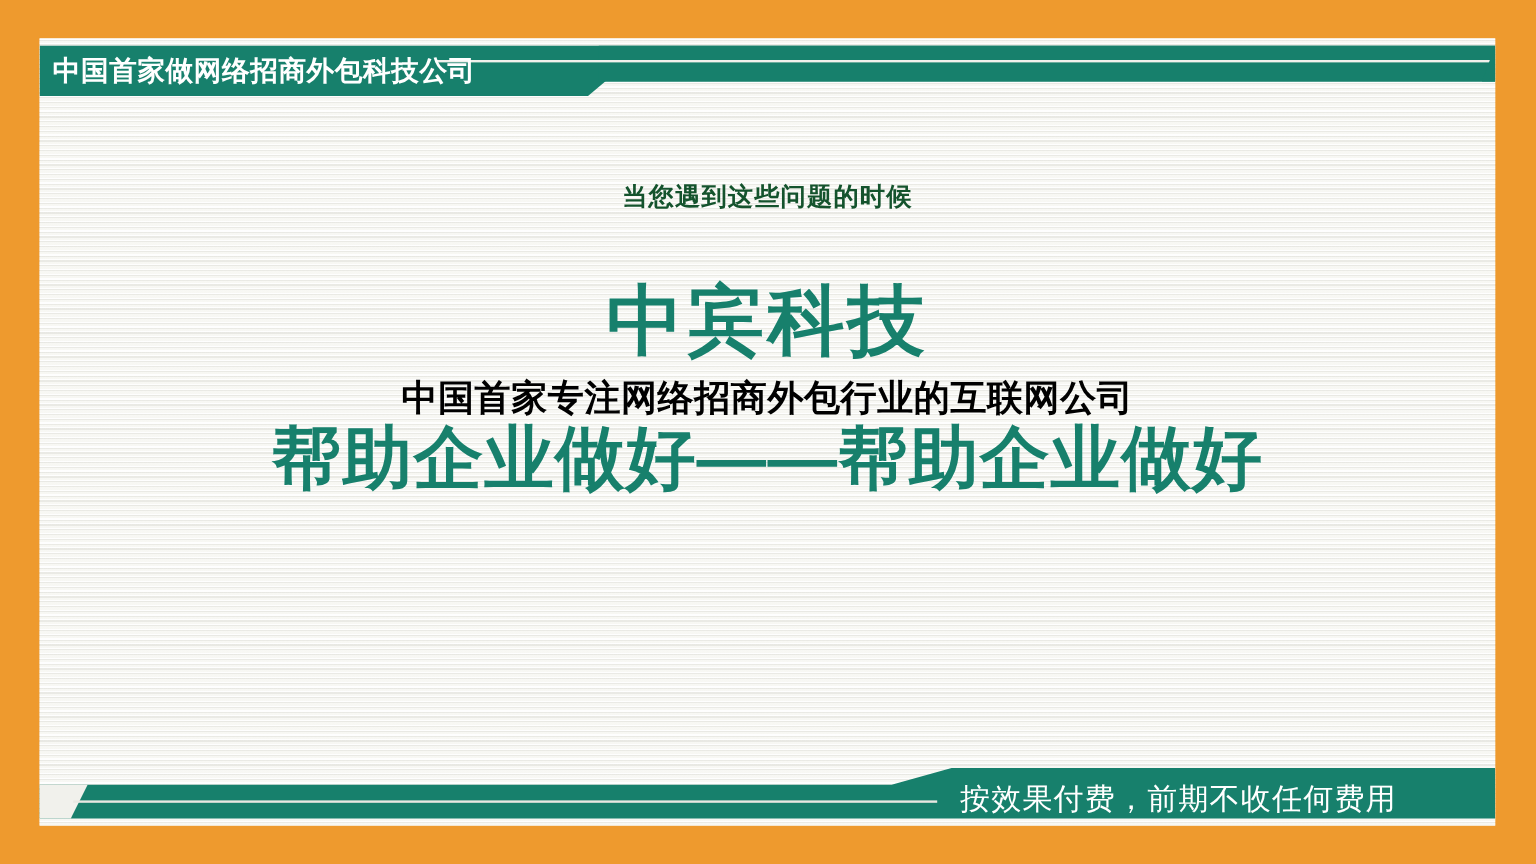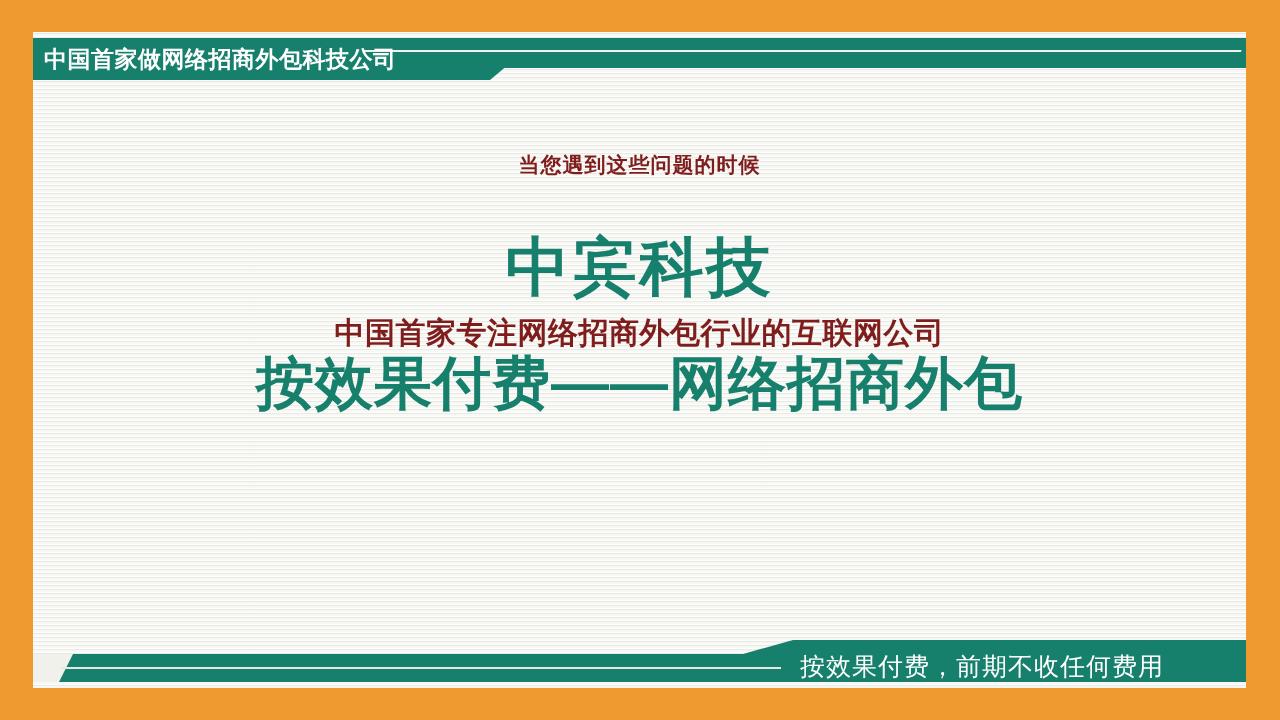--- a/index.html
+++ b/index.html
@@ -76,39 +76,39 @@
   
   #center-block {
     position: absolute;
     left: 33px;
     top: 150px;
     width: 1213px;
     text-align: center;
   }
 
   #eyebrow {
-    color: #7f1d1d;
+    color: #14532d;
     font-size: 21px;
     font-weight: bold;
     letter-spacing: 1px;
     line-height: 30px;
     margin: 0 0 52px 0;
   }
 
   #brand {
     color: #17806c;
     font-size: 64px;
     font-weight: bold;
     line-height: 70px;
     letter-spacing: 3px;
     margin: 16px;
   }
 
   #tagline {
-    color: #7f1d1d;
+    color: #000000;
     font-size: 30px;
     font-weight: bold;
     line-height: 38px;
     letter-spacing: 0.5px;
     margin: -4px 0 0 0;
   }
 
   #headline {
     color: #17806c;
     font-size: 58px;
@@ -164,21 +164,21 @@
       <polygon points="1213,0 1213,30 1202,30" fill="#17806c"></polygon>
     </svg>
   </div>
 
   <div id="header-title">中国首家做网络招商外包科技公司</div>
 
   <div id="center-block">
     <p id="eyebrow">当您遇到这些问题的时候</p>
     <p id="brand">中宾科技</p>
     <p id="tagline">中国首家专注网络招商外包行业的互联网公司</p>
-    <p id="headline">按效果付费——网络招商外包</p>
+    <p id="headline">帮助企业做好——帮助企业做好</p>
   </div>
 
   <div id="footer-ribbon">
     <svg width="1213" height="48" viewBox="0 0 1213 48" xmlns="http://www.w3.org/2000/svg">
 
       <polygon points="0,18 710,18 760,4 1213,4 1213,46 0,46" fill="#17806c"></polygon>
 
       <polygon points="0,18 40,18 26,46 0,46" fill="#f1f1ec"></polygon>
 
       <rect x="28" y="31" width="720" height="2" fill="#e8e8e2"></rect>

